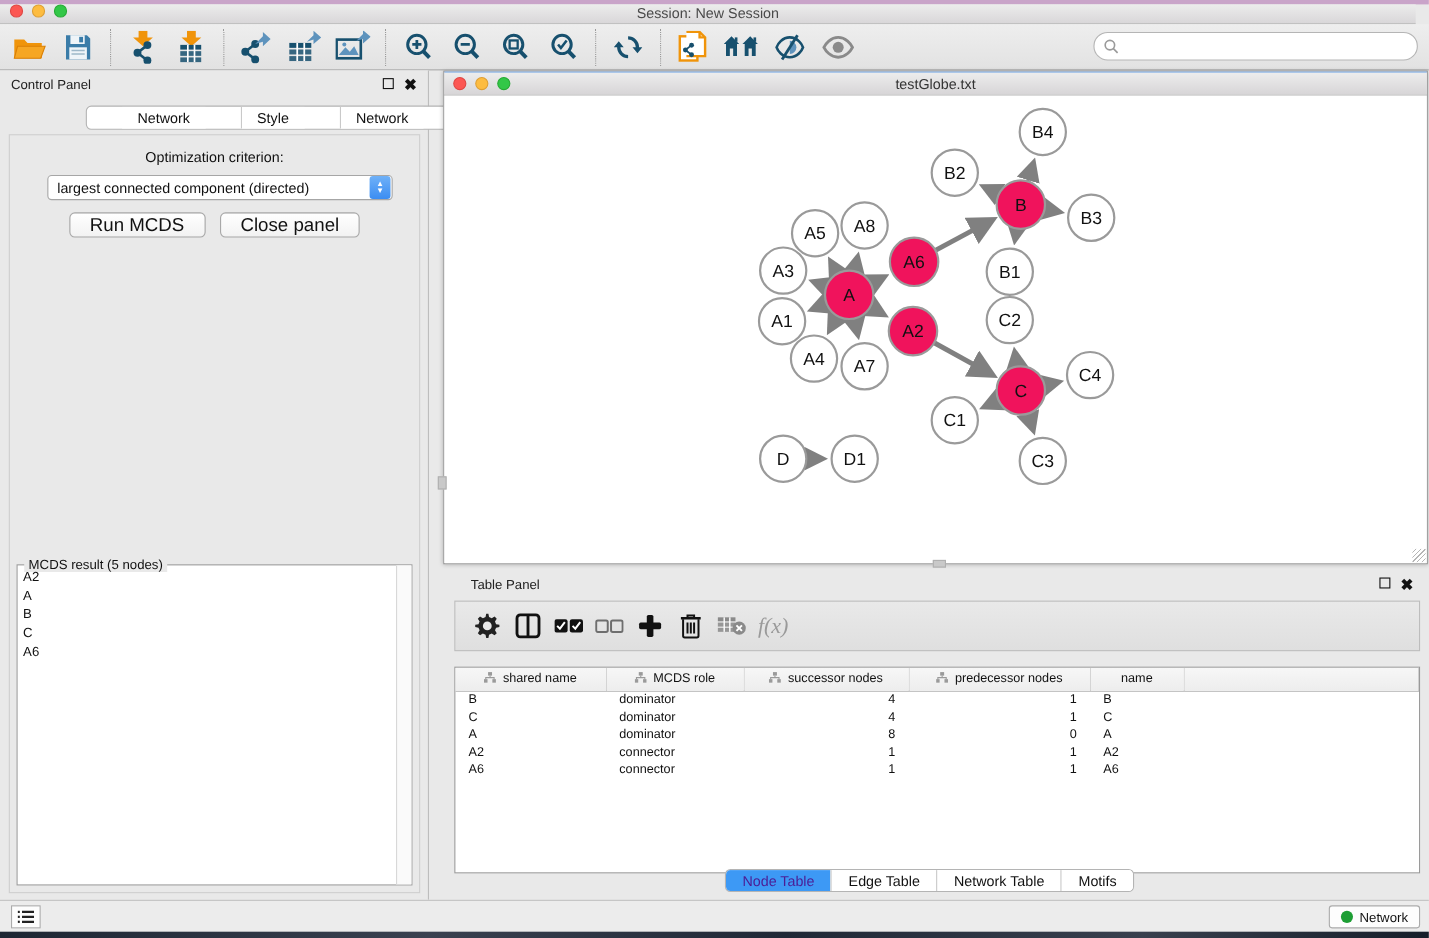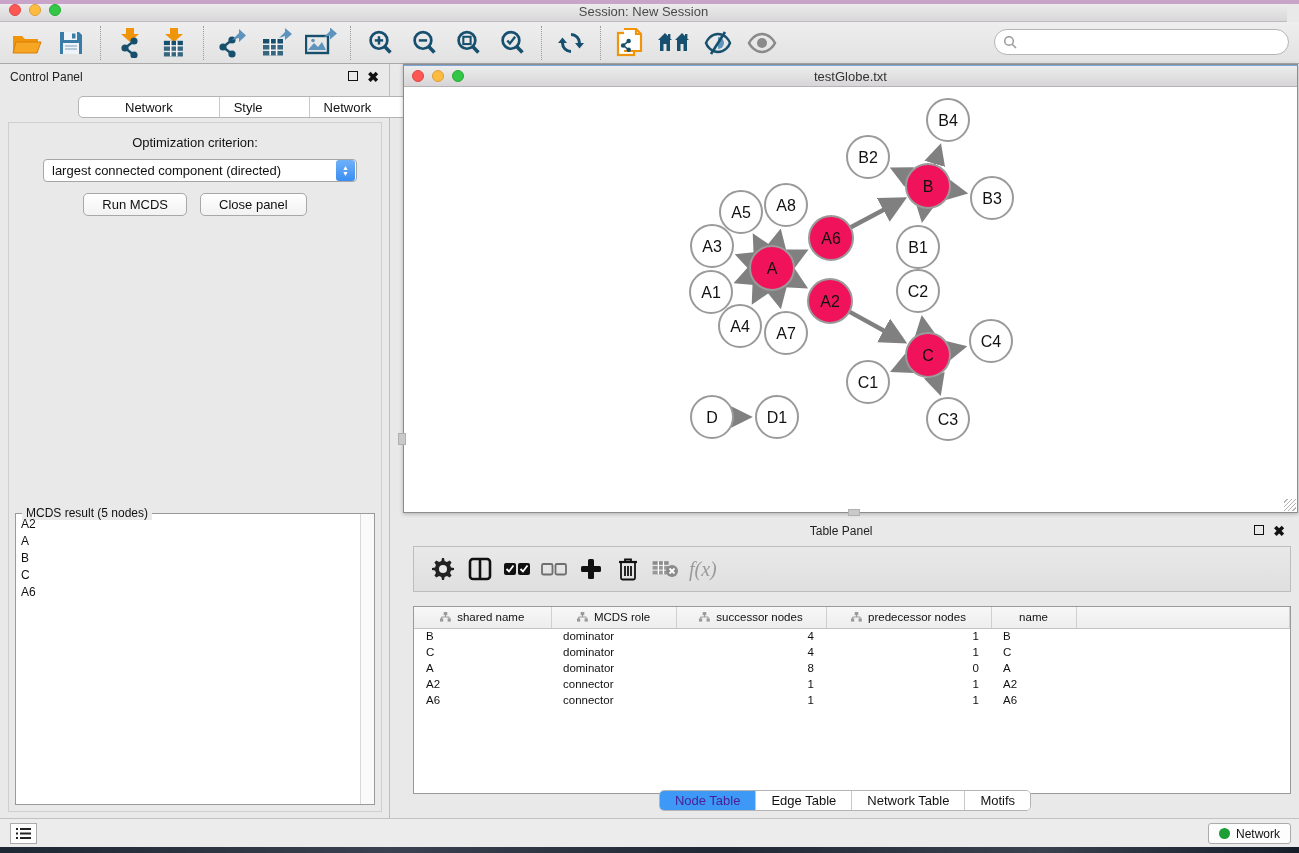--- a/index.html
+++ b/index.html
@@ -50,21 +50,21 @@
     border:1px solid #cfcfcf; background:#e9e9e9; }
   .opt-label { margin-top:12px; text-align:center; font-size:13px; color:#111; }
   .dropdown { position:absolute; left:34px; top:36px; width:314px; height:23px; background:#fff;
     border:1px solid #a6a6a6; border-radius:4px; display:flex; align-items:center; }
   .dropdown .dd-text { flex:1; font-size:13px; padding-left:8px; color:#111; white-space:nowrap; overflow:hidden;}
   .dd-stepper { width:19px; height:21px; border-radius:3px; background:linear-gradient(#6fb1f8,#3b8df2);
     margin-right:1px; display:flex; flex-direction:column; align-items:center; justify-content:center; color:#fff; }
   .dd-stepper span { font-size:7px; line-height:6px; }
   .btn-row { position:absolute; left:0; top:70px; width:100%; display:flex; justify-content:center; gap:13px; }
   .push-btn { height:23px; padding:0 18px; background:linear-gradient(#ffffff,#f2f2f2);
-    border:1px solid #a8a8a8; border-radius:5px; font-size:13px; color:#111;
+    border:1px solid #a8a8a8; border-radius:5px; font-size:17px; color:#111;
     display:flex; align-items:center; font-family:"Liberation Sans",sans-serif; }
 
   .result-box { position:absolute; left:6px; top:390px; width:360px; height:292px; border:1px solid #9a9a9a; background:#fff; }
   .result-title { position:absolute; left:6px; top:-8px; background:#e9e9e9; padding:0 4px; font-size:12px; color:#111; }
   .result-list { position:absolute; left:0; top:1px; bottom:0; right:14px; overflow:hidden; }
   .result-item { font-size:12px; color:#111; padding:1.5px 0 1.5px 5px; }
   .result-scroll { position:absolute; right:0; top:0; bottom:0; width:14px; background:#fafafa; border-left:1px solid #d8d8d8; }
 
   
   .net-window { position:absolute; left:403px; top:64px; width:895px; height:449px;
@@ -75,21 +75,21 @@
   .net-titlebar .title { position:absolute; left:0; right:0; text-align:center; font-size:13px; color:#333; }
   .net-canvas { position:relative; width:100%; height:425px; background:#fff; }
   .net-canvas svg { display:block; }
   .vthumb { position:absolute; left:-6px; top:368px; width:8px; height:12px; background:#c9c9c9; border:1px solid #b0b0b0; }
   .hthumb { position:absolute; left:444px; bottom:-4px; width:12px; height:7px; background:#c9c9c9; border:1px solid #b0b0b0; }
   .resize-grip { position:absolute; right:1px; bottom:1px; width:12px; height:12px;
     background:repeating-linear-gradient(135deg, transparent 0 2px, #b5b5b5 2px 3px); }
 
   
   .table-panel { position:absolute; left:391px; top:518px; width:908px; height:300px; background:#e9e9e9; }
-  .tp-header { height:26px; display:flex; align-items:center; padding:0 14px 0 37px;text-align:center; }
+  .tp-header { height:26px; display:flex; align-items:center; padding:0 14px 0 37px; }
   .tp-header .tp-title { font-size:12px; color:#222; flex:1; }
   .tp-toolbar { position:absolute; left:22px; top:28px; width:878px; height:46px;
     background:linear-gradient(#e9e9e9,#dfdfdf); border:1px solid #bdbdbd; display:flex; align-items:center; padding-left:10px; }
   .tp-toolbar .tb-btn { width:37px; height:36px; }
   .fx-label { font-family:"Liberation Serif", serif; font-style:italic; font-size:20px; color:#9a9a9a; margin-left:6px; }
 
   .data-table-wrap { position:absolute; left:22px; top:88px; width:878px; height:188px;
     background:#fff; border:1px solid #9a9a9a; overflow:hidden; }
   table.data { border-collapse:collapse; table-layout:fixed; width:100%; }
   table.data thead th { height:21px; background:linear-gradient(#f7f7f7,#ededed);

